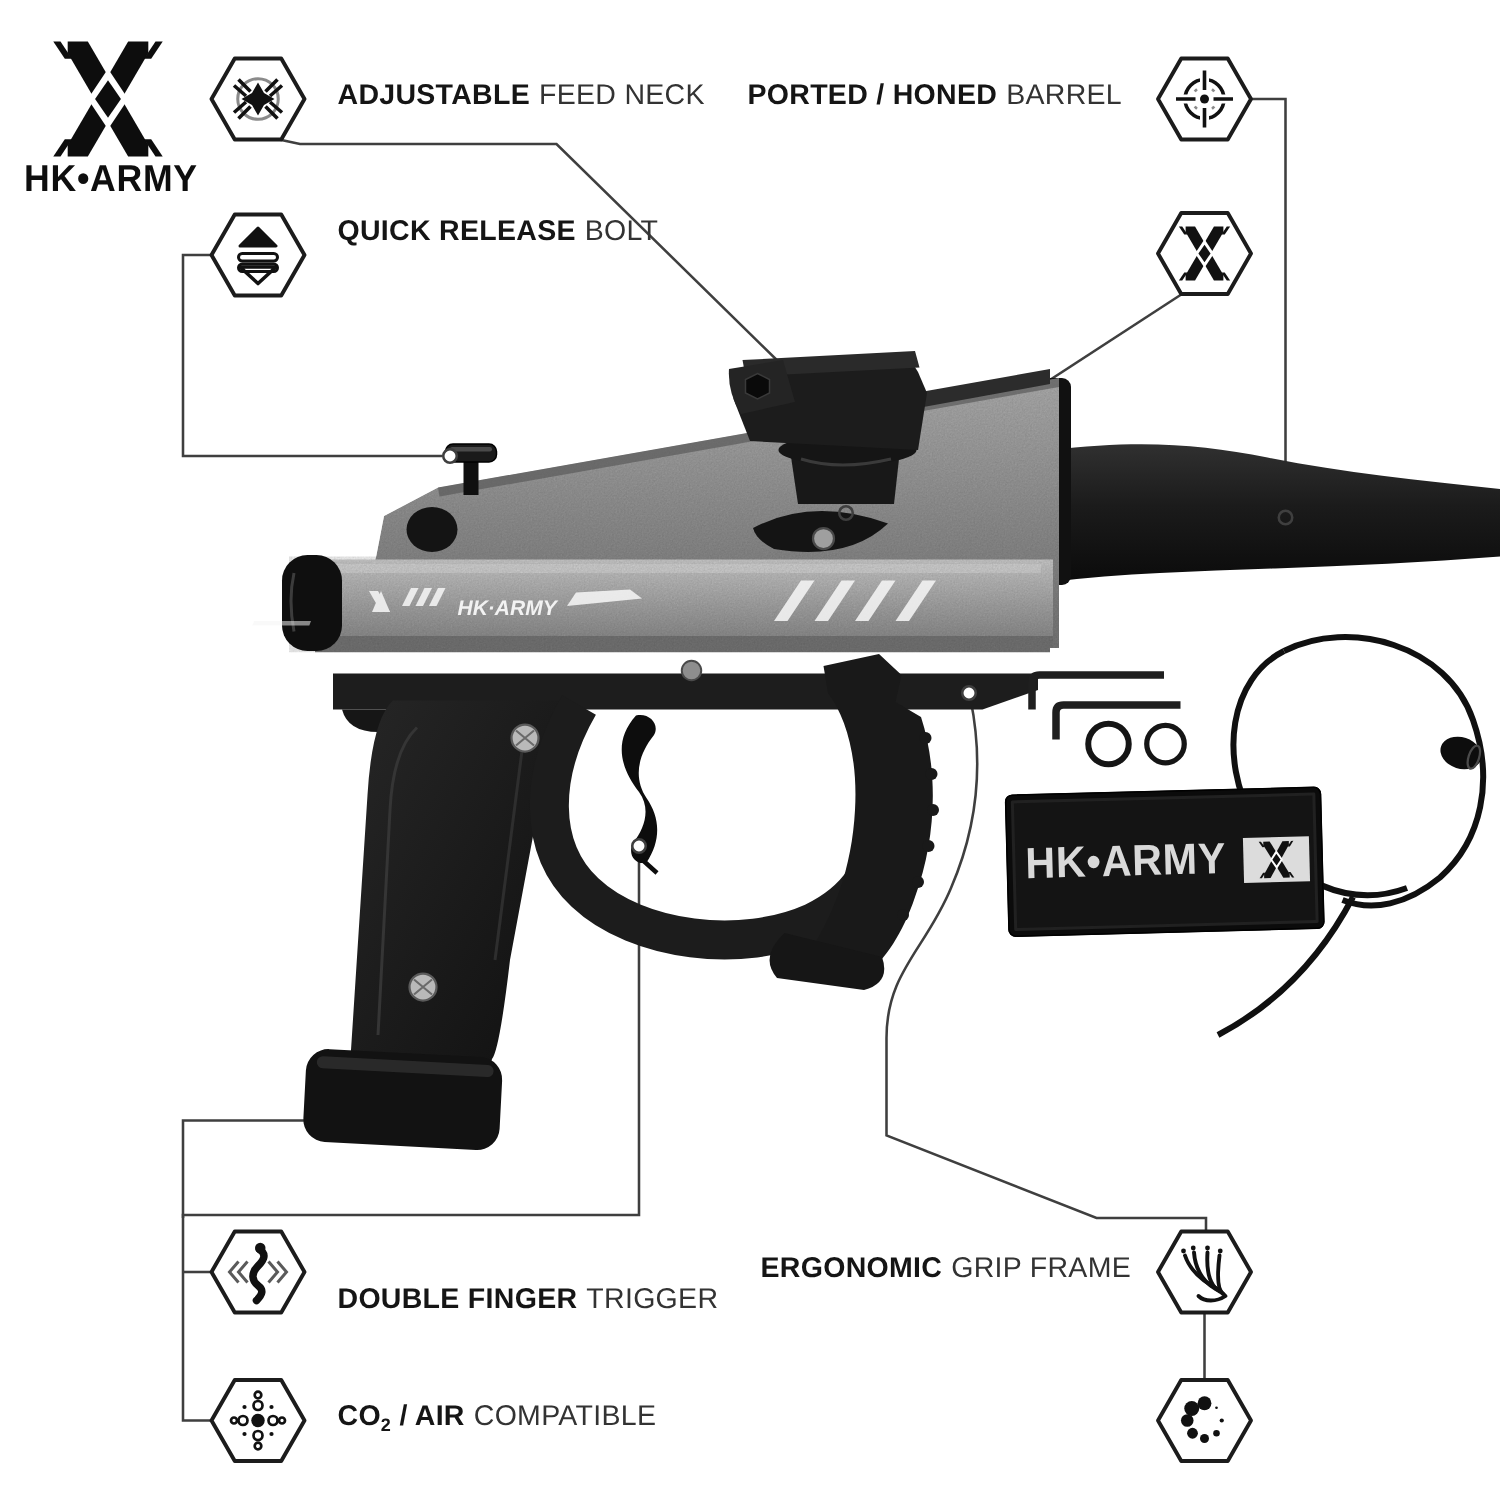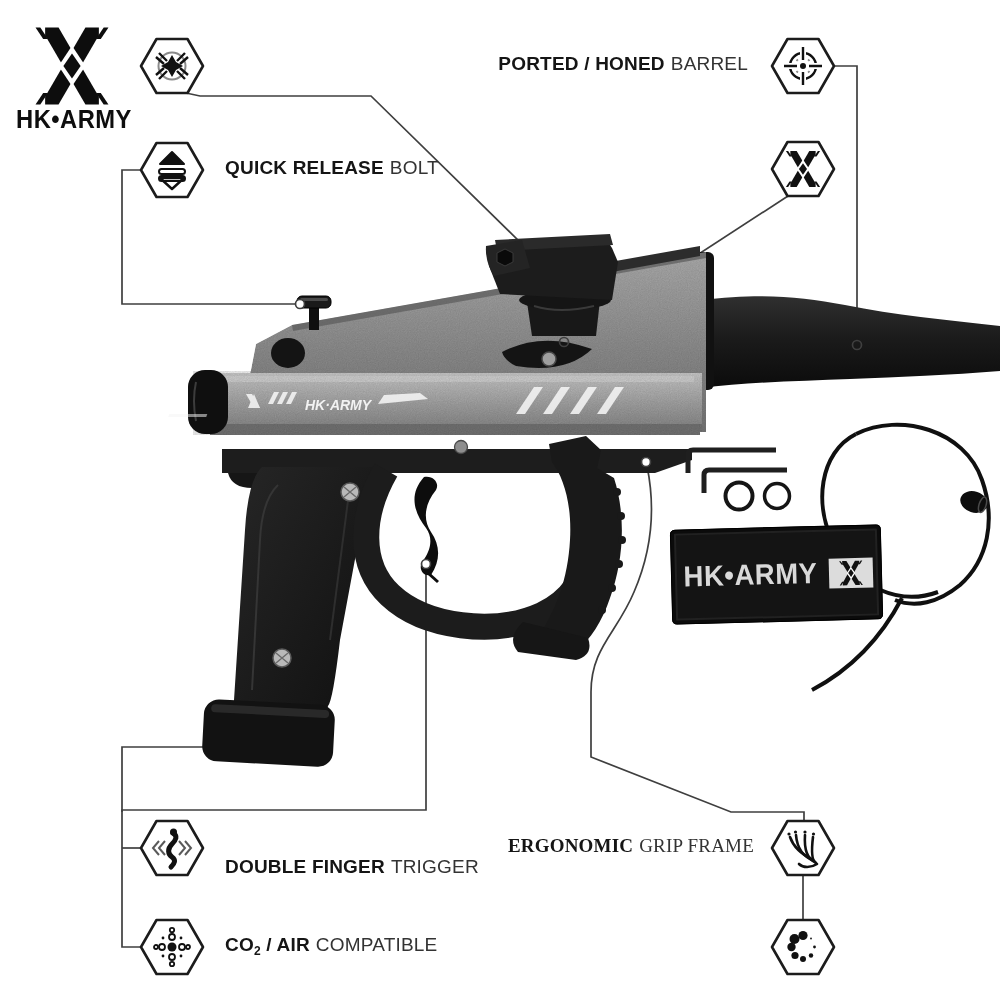--- a/index.html
+++ b/index.html
@@ -305,30 +305,33 @@
       <circle cx="0" cy="12" r="3"></circle>
           <circle cx="8" cy="8.5" r="2.2"></circle>
       <circle cx="11.5" cy="0" r="1.4"></circle>
           <circle cx="8" cy="-8.5" r="0.9"></circle>
     </g>
   </g>
 </svg>
 
 <div id="logo-text">HK•ARMY</div>
 
+<div class="lbl" style="left:225px;top:53px;">
+  <span class="b">ADJUSTABLE</span><span class="r">FEED NECK</span>
+</div>
 <div class="lbl right" style="right:252px;top:53px;">
   <span class="b">PORTED / HONED</span><span class="r">BARREL</span>
 </div>
-<div class="lbl" style="left:225px;top:157px;">
+<div class="lbl" style="left:225px;top:144px;">
   <span class="b">QUICK RELEASE</span><span class="r">BOLT</span>
 </div>
 <div class="lbl" style="left:225px;top:856px;">
   <span class="b">DOUBLE FINGER</span><span class="r">TRIGGER</span>
 </div>
-<div class="lbl right" style="right:246px;top:835px;font-family:Liberation Serif, serif;">
+<div class="lbl right" style="right:246px;top:835px;">
   <span class="b">ERGONOMIC</span><span class="r">GRIP FRAME</span>
 </div>
 <div class="lbl" style="left:225px;top:934px;">
   <span class="b">CO</span><sub>2</sub><span class="b"> / AIR</span><span class="r">COMPATIBLE</span>
 </div>
 
 <div id="bag">
   <span class="bag-label">HK•ARMY</span>
   <span class="bag-logo-box">
     <svg width="38" height="28" viewBox="-44 -46 88 92" style="color:#111">

